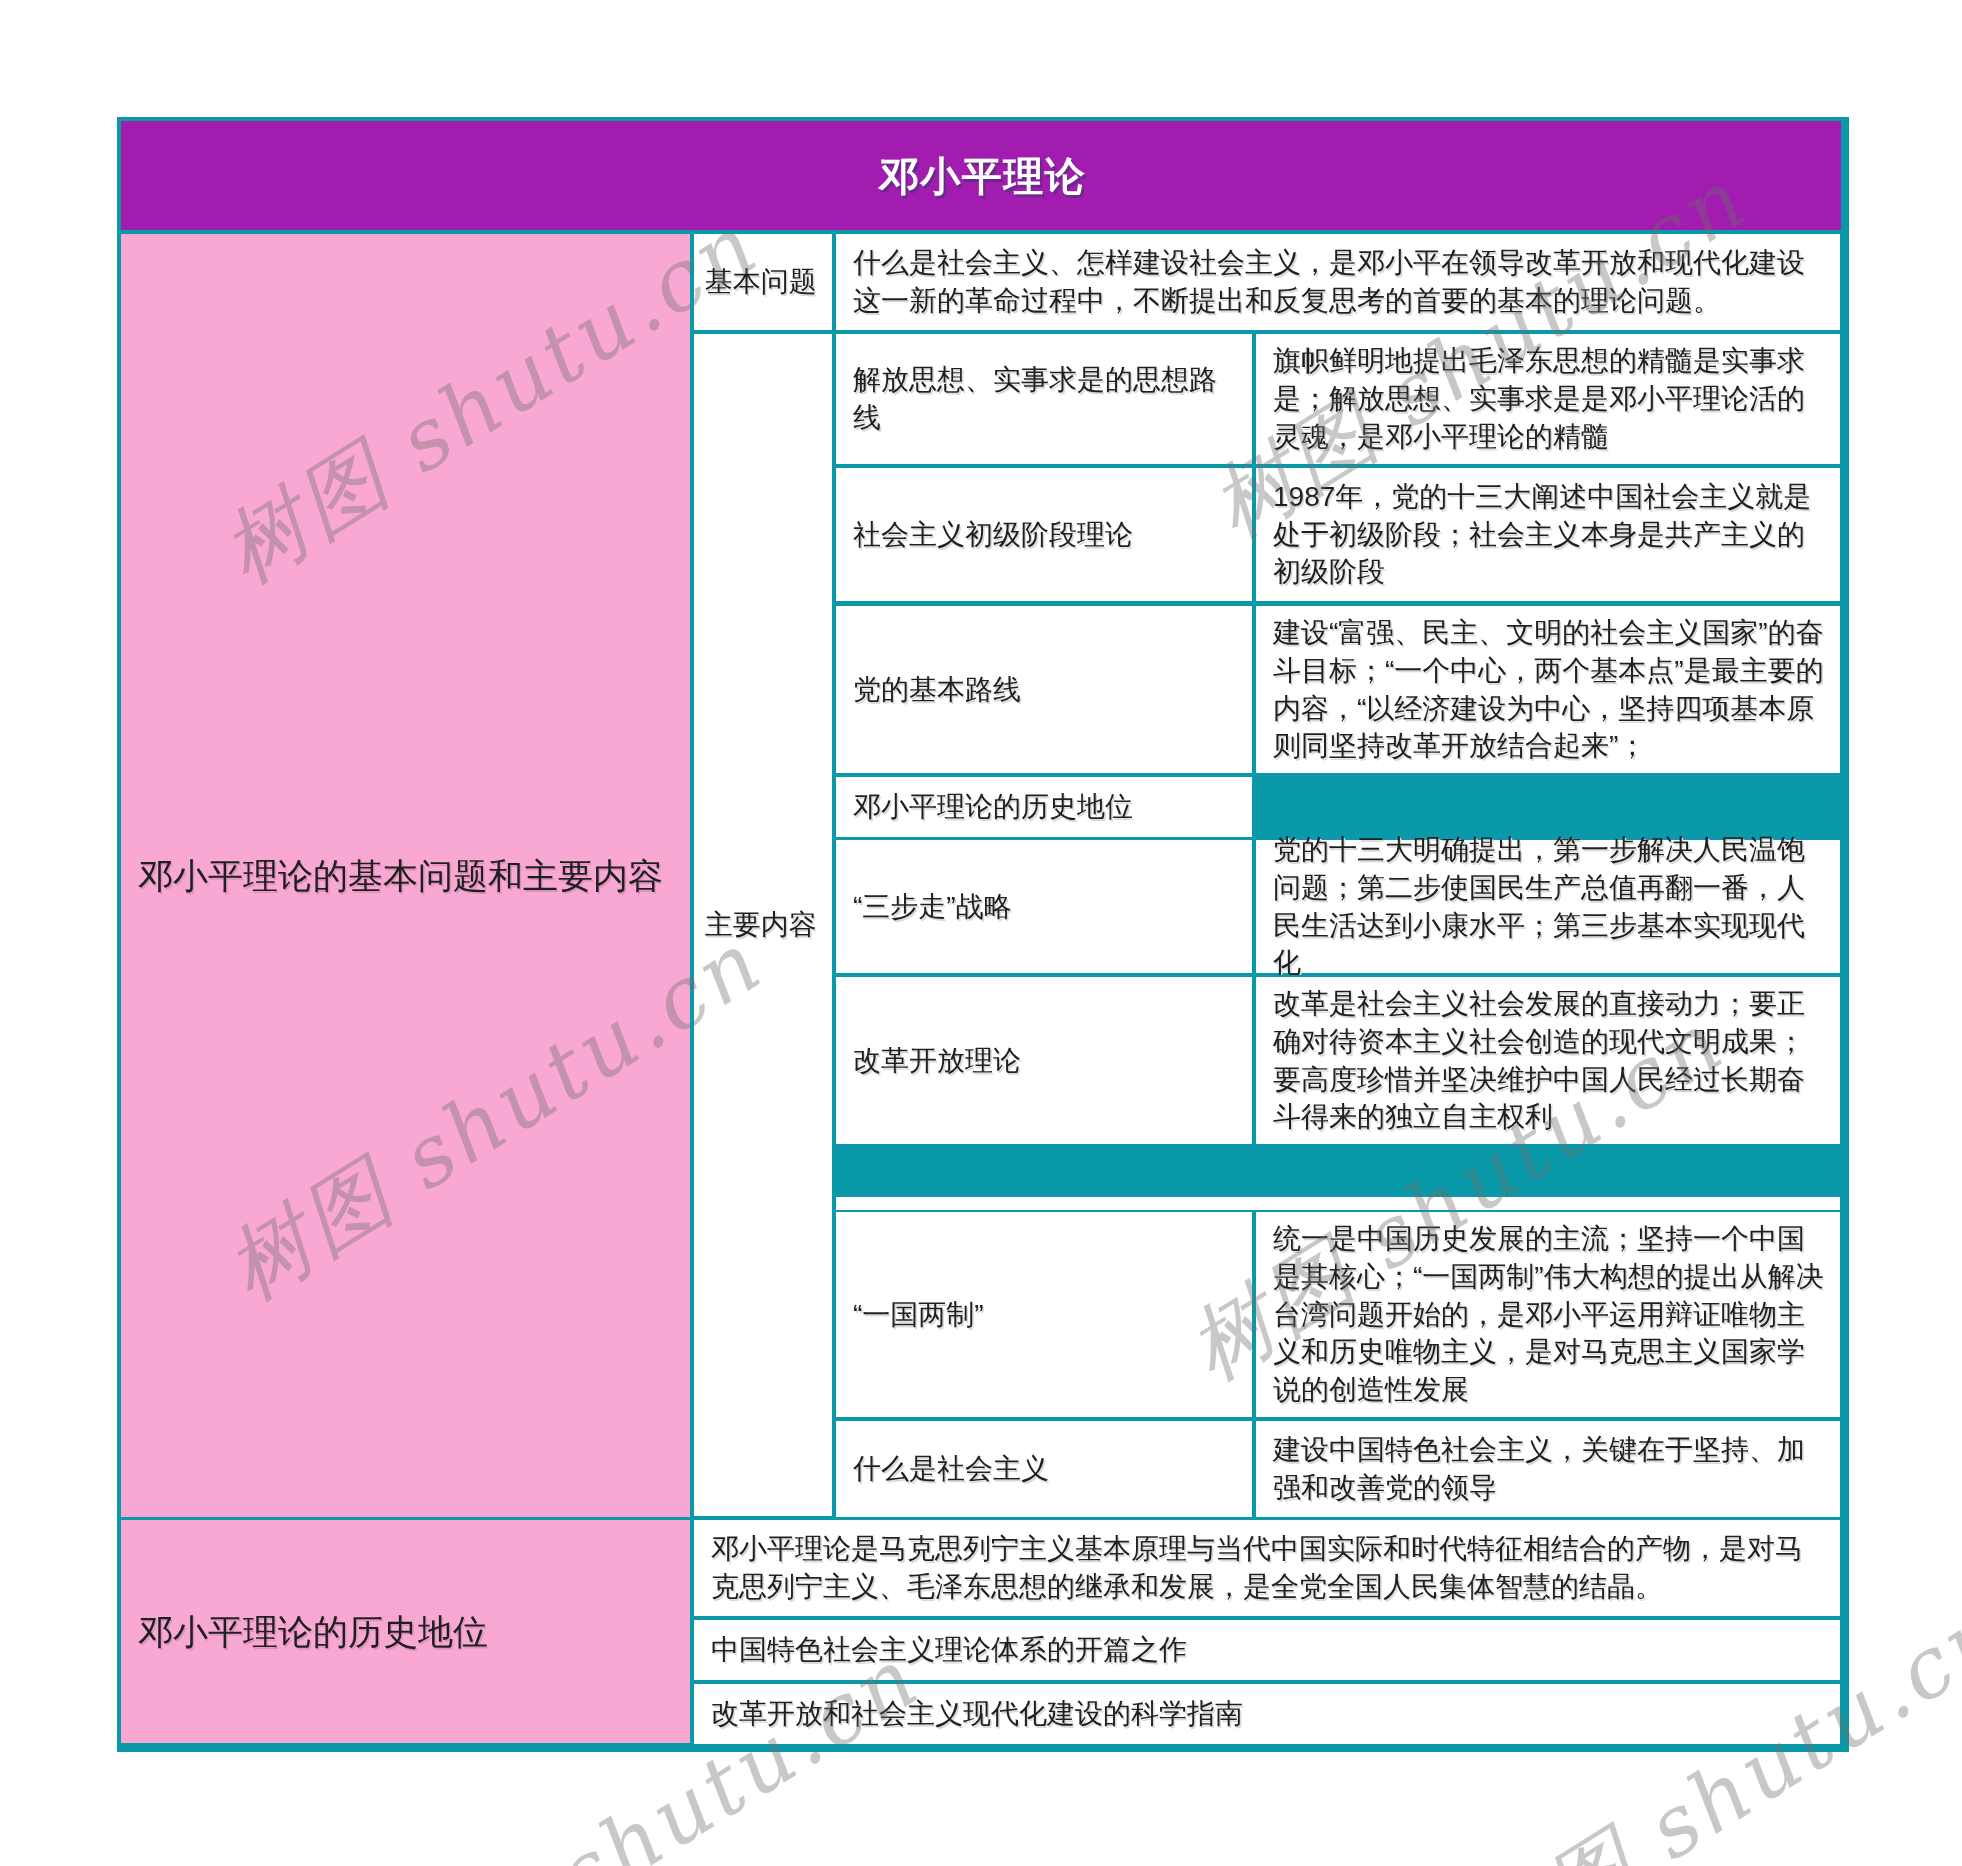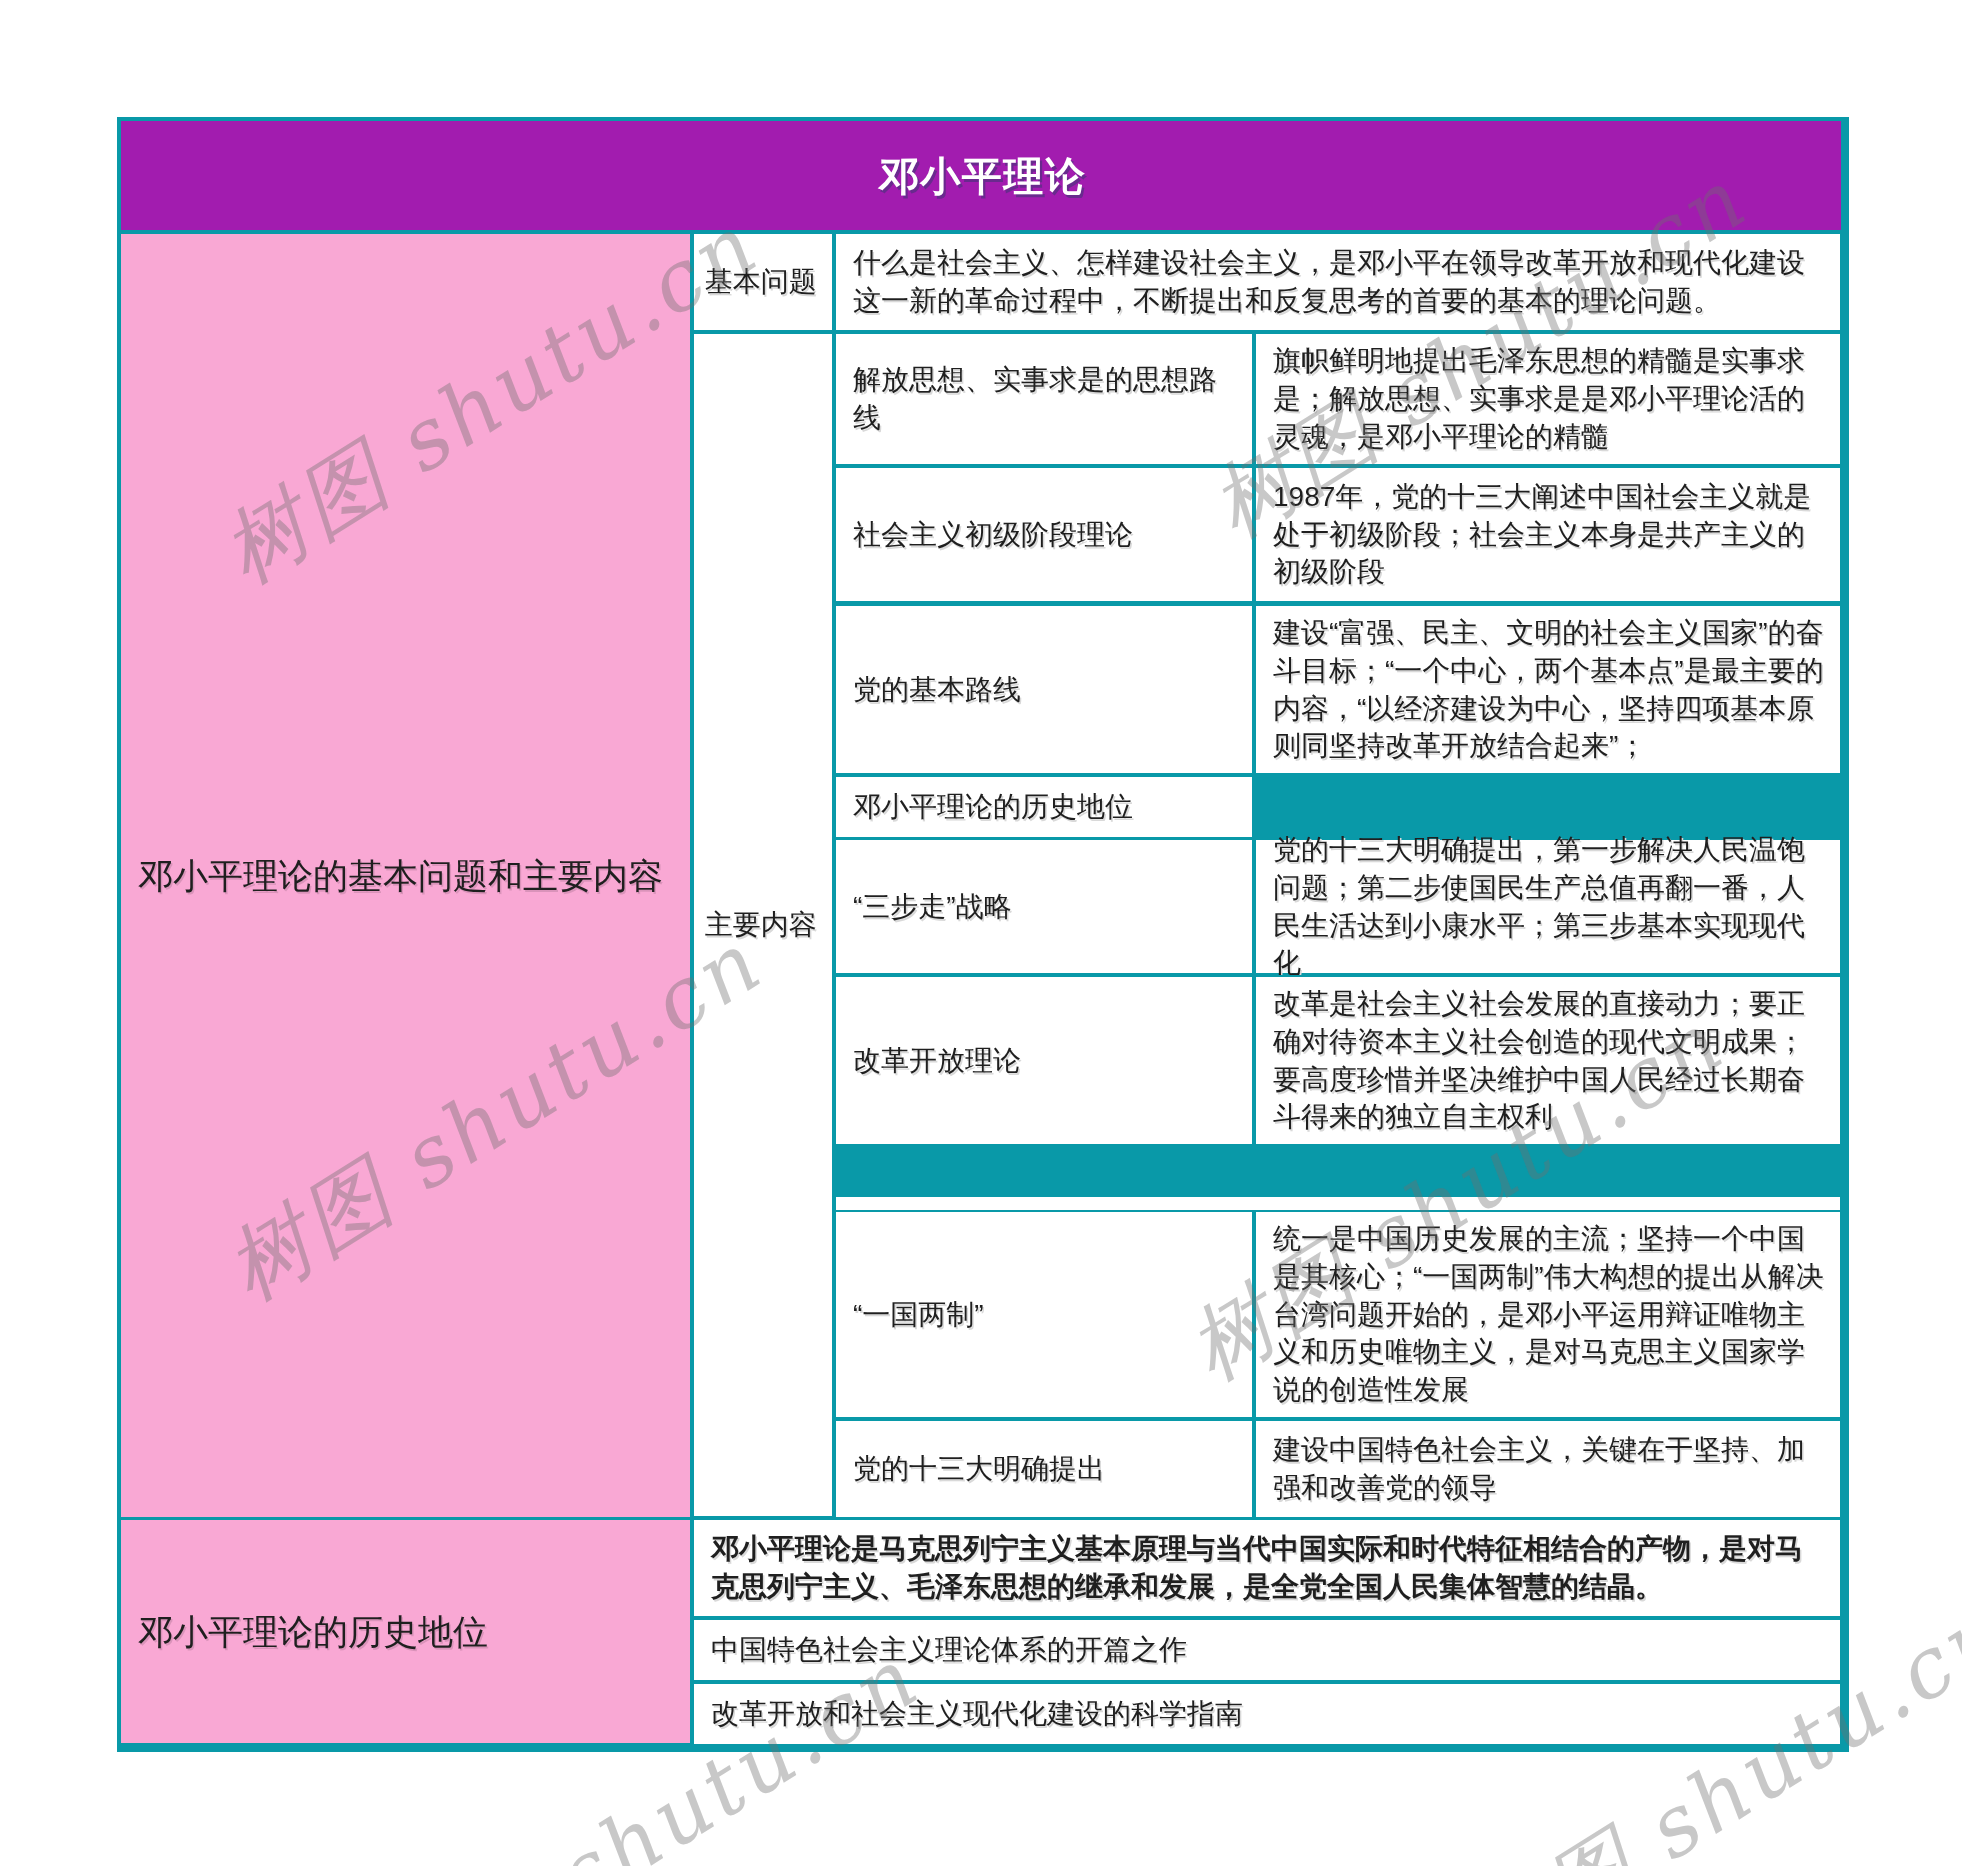--- a/index.html
+++ b/index.html
@@ -43,21 +43,21 @@
   .r2{top:347px;height:137px;}
   .r3{top:485px;height:171px;}
   .r4{top:656px;height:64px;}
   .r5{top:719px;height:137px;}
   .r6{top:856px;height:171px;}
   .r7{top:1076px;height:64px;}
   .r7.col-t{width:1008px;}
   .r8{top:1091px;height:209px;}
   .r9{top:1300px;height:100px;}
   .col-b{left:573px;width:1150px;}
-  .b1{top:1399px;height:100px;font-weight:bold;}
+  .b1{top:1399px;height:100px;}
   .b2{top:1499px;height:64px;}
   .b3{top:1563px;height:64px;}
   
   .wm{
     position:absolute;white-space:nowrap;pointer-events:none;z-index:50;
     font-family:"DejaVu Serif","Liberation Serif",serif;font-style:italic;
     font-size:84px;letter-spacing:4.6px;color:rgba(110,110,110,0.38);
     transform:translate(-50%,-50%) rotate(-32deg);
   }
   .wm1{left:491px;top:399px;}
@@ -97,21 +97,21 @@
   <div class="cell col-d r5">党的十三大明确提出，第一步解决人民温饱问题；第二步使国民生产总值再翻一番，人民生活达到小康水平；第三步基本实现现代化</div>
 
   <div class="cell col-t r6">改革开放理论</div>
   <div class="cell col-d r6">改革是社会主义社会发展的直接动力；要正确对待资本主义社会创造的现代文明成果；要高度珍惜并坚决维护中国人民经过长期奋斗得来的独立自主权利</div>
 
   <div class="cell col-t r7">“两手抓，两手都要硬”</div>
 
   <div class="cell col-t r8">“一国两制”</div>
   <div class="cell col-d r8">统一是中国历史发展的主流；坚持一个中国是其核心；“一国两制”伟大构想的提出从解决台湾问题开始的，是邓小平运用辩证唯物主义和历史唯物主义，是对马克思主义国家学说的创造性发展</div>
 
-  <div class="cell col-t r9">党的十三大明确提出</div>
+  <div class="cell col-t r9">什么是社会主义</div>
   <div class="cell col-d r9">建设中国特色社会主义，关键在于坚持、加强和改善党的领导</div>
 
   <div class="cell col-b b1">邓小平理论是马克思列宁主义基本原理与当代中国实际和时代特征相结合的产物，是对马克思列宁主义、毛泽东思想的继承和发展，是全党全国人民集体智慧的结晶。</div>
   <div class="cell col-b b2">中国特色社会主义理论体系的开篇之作</div>
   <div class="cell col-b b3">改革开放和社会主义现代化建设的科学指南</div>
 
 </div>
 
 <div class="wm wm1">树图 shutu.cn</div>
 <div class="wm wm2">树图 shutu.cn</div>

